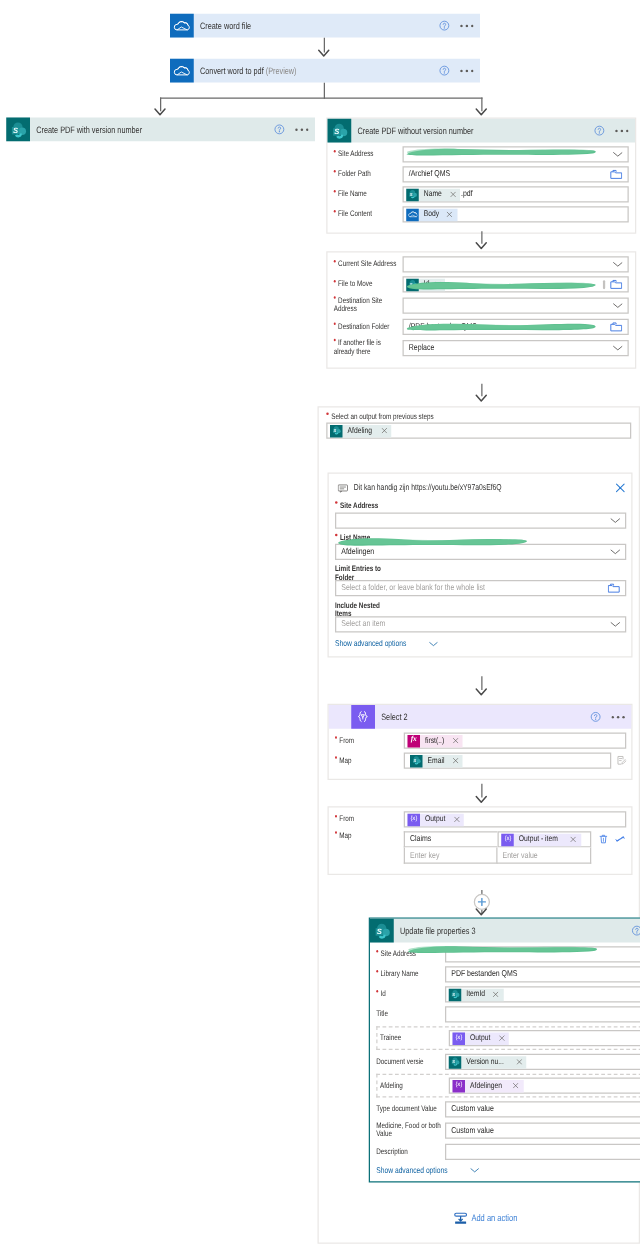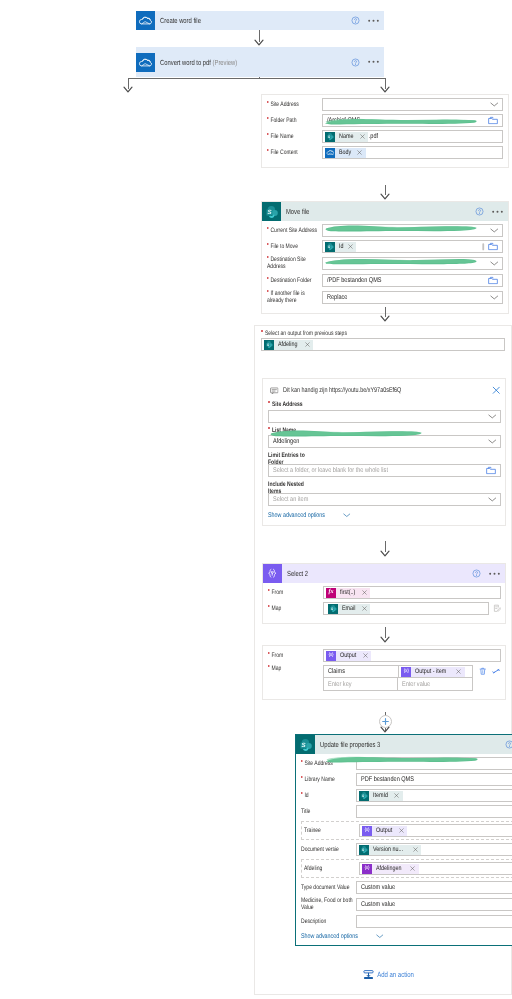--- a/index.html
+++ b/index.html
@@ -24,21 +24,21 @@
   .chelp{width:16px;display:flex;align-items:center;justify-content:center;}
   .cdots{width:21px;display:flex;align-items:center;justify-content:center;}
 
   .t-od .cicon,.chead.t-od .cicon{background:#0f6cbd;}
   .t-od .chead,.chead.t-od{background:#dfeaf8;justify-content:center;}
   .t-sp .cicon,.chead.t-sp .cicon{background:#036c70;}
   .t-sp .chead,.chead.t-sp{background:#dfeaea;}
   .t-loop .cicon,.chead.t-loop .cicon{background:#4a6c96;}
   .t-loop .chead,.chead.t-loop{background:#e4e8f0;}
   .t-data .cicon,.chead.t-data .cicon{background:#7a5cf0;}
-  .t-data .chead,.chead.t-data{background:#ebe7fd;}
+  .t-data .chead,.chead.t-data{background:#ebe7fd;padding-left:18px;}
 
   
   .xcard{position:absolute;background:#fff;border:1px solid #eae8e6;box-sizing:border-box;}
   .xcard.sel{border:1px solid #0b7078;margin-left:33px;}
   .xbody{padding:3px 5px 5px 5px;}
 
   .frow{display:flex;align-items:center;margin-bottom:3px;}
   .flabel{width:55px;flex:0 0 55px;font-size:6.4px;color:#323130;line-height:7.4px;
           padding-right:3px;box-sizing:border-box;}
   .flabel>.lw{display:block;width:126.6%;transform:scaleX(0.79);transform-origin:left center;}
@@ -196,40 +196,78 @@
           </svg>
         </div>
         <div class="cdots" style="color:#5d5b59">
           <svg width="11" height="3.5">
             <use href="#i-dots"></use>
           </svg>
         </div>
       </div>
     </div>
 <div class="card t-od" style="left:136px;top:47px;width:248px;">
-      <div class="chead t-od" style="height:30px">
+      <div class="chead t-od" style="height:19px">
         <div class="cicon">
           <svg width="14.5" height="14.5">
             <use href="#i-onedrive"></use>
           </svg>
         </div>
         <div class="ctitle"><span class="sq"><span>Convert word to pdf</span> <span class="prev">(Preview)</span></span></div>
         <div class="chelp" style="color:#5b8ddb">
           <svg width="9" height="9">
             <use href="#i-help"></use>
           </svg>
         </div>
         <div class="cdots" style="color:#5d5b59">
           <svg width="11" height="3.5">
             <use href="#i-dots"></use>
           </svg>
         </div>
       </div>
     </div>
+<div class="card t-sp" style="left:5px;top:94px;width:247px;">
+      <div class="chead t-sp" style="height:19px">
+        <div class="cicon">
+          <svg width="15.5" height="15.5">
+            <use href="#i-sharepoint"></use>
+          </svg>
+        </div>
+        <div class="ctitle"><span class="sq">Create PDF with version number</span></div>
+        <div class="chelp" style="color:#5b8ddb">
+          <svg width="9" height="9">
+            <use href="#i-help"></use>
+          </svg>
+        </div>
+        <div class="cdots" style="color:#5d5b59">
+          <svg width="11" height="3.5">
+            <use href="#i-dots"></use>
+          </svg>
+        </div>
+      </div>
+    </div>
 <div class="xcard" style="left:261px;top:94px;width:248px;">
+      <div class="chead t-sp" style="height:19px">
+        <div class="cicon">
+          <svg width="15.5" height="15.5">
+            <use href="#i-sharepoint"></use>
+          </svg>
+        </div>
+        <div class="ctitle"><span class="sq">Create PDF without version number</span></div>
+        <div class="chelp" style="color:#5b8ddb">
+          <svg width="9" height="9">
+            <use href="#i-help"></use>
+          </svg>
+        </div>
+        <div class="cdots" style="color:#5d5b59">
+          <svg width="11" height="3.5">
+            <use href="#i-dots"></use>
+          </svg>
+        </div>
+      </div>
       <div class="xbody">
         <div class="frow">
           <div class="flabel req">
             <span class="lw"><span class="ast"></span><span>Site Address</span></span>
           </div>
           <div class="fctl">
             <div class="inp">
               <span class="sqc"></span>
               <span class="chev" style="color:#5d5b59">
                 <svg width="8.5" height="5">
@@ -305,38 +343,20 @@
       <svg width="154" height="9" viewBox="0 0 154 11" preserveAspectRatio="none">
         <path d="M3 6.6 C12 3.2 26 2.3 42 2.6 C62 3.0 88 4.1 112 3.6 C128 3.3 142 3.6 151 4.1C153.5 4.6 153 6.5 150 7.0 C138 8.3 116 8.6 92 8.4 C64 8.2 36 8.8 16 9.1 C8 9.2 2 8.6 1.2 7.8 Z" fill="#5dc08f"></path>
         <path d="M2 5.6 C10 2.0 24 1.4 40 2.2 C55 2.9 62 4.3 74 4.2 C90 4.0 108 2.4 128 2.8C143 3.1 152 3.6 152.5 4.6 C153 6.2 147 7.6 136 8.2 C116 9.2 92 8.4 68 8.6C44 8.8 22 9.6 9 9.0 C3 8.7 1 7.2 2 5.6 Z" fill="#6ec99b" opacity=".55" transform="translate(0,0.7) scale(0.99,0.8)"></path>
       </svg>
     </div>
 <div class="conn" style="left:385px;top:185px;height:10px;"></div>
 <svg style="position:absolute;left:380px;top:193px;" width="10" height="8">
       <path d="M1 1.2 L5 5.8 L9 1.2" fill="none" stroke="#4a4a4a" stroke-width="1.2" stroke-linecap="round" stroke-linejoin="round"></path>
     </svg>
 <div class="xcard" style="left:261px;top:201px;width:248px;">
-      <div class="chead t-sp" style="height:19px">
-        <div class="cicon">
-          <svg width="15.5" height="15.5">
-            <use href="#i-sharepoint"></use>
-          </svg>
-        </div>
-        <div class="ctitle"><span class="sq">Move file</span></div>
-        <div class="chelp" style="color:#5b8ddb">
-          <svg width="9" height="9">
-            <use href="#i-help"></use>
-          </svg>
-        </div>
-        <div class="cdots" style="color:#5d5b59">
-          <svg width="11" height="3.5">
-            <use href="#i-dots"></use>
-          </svg>
-        </div>
-      </div>
       <div class="xbody">
         <div class="frow">
           <div class="flabel req">
             <span class="lw"><span class="ast"></span><span>Current Site Address</span></span>
           </div>
           <div class="fctl">
             <div class="inp">
               <span class="sqc"></span>
               <span class="chev" style="color:#5d5b59">
                 <svg width="8.5" height="5">

